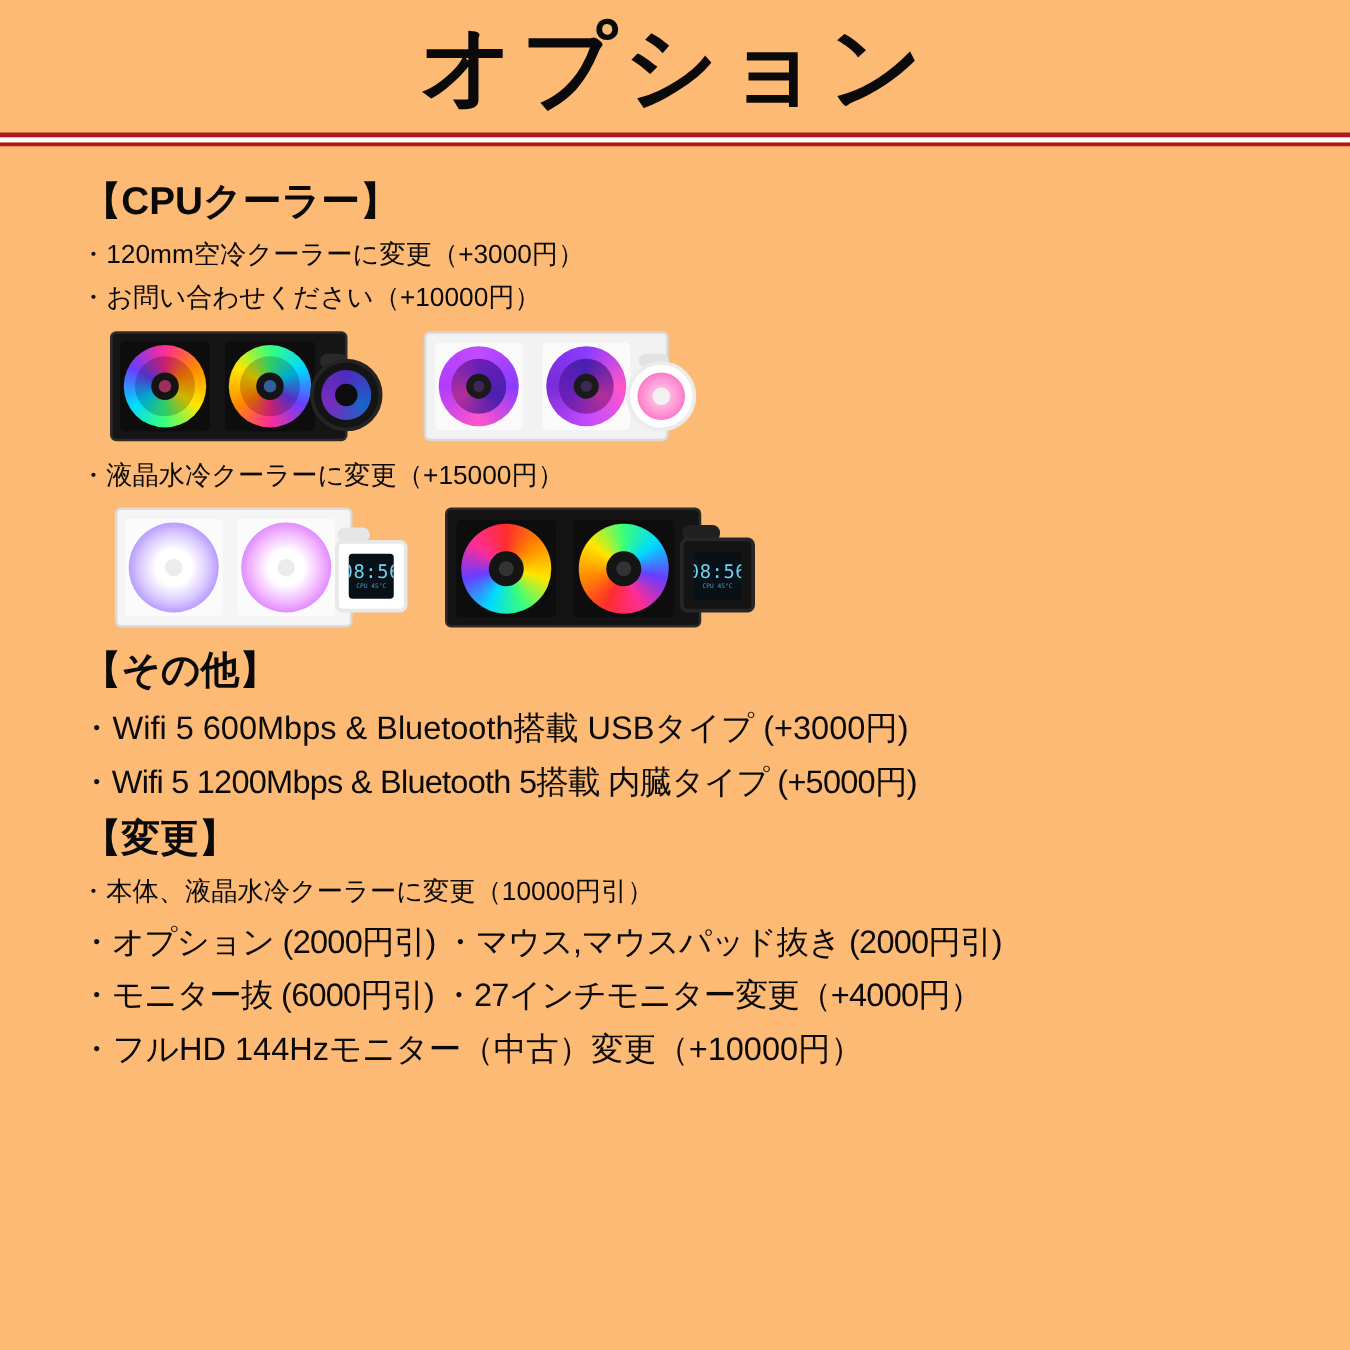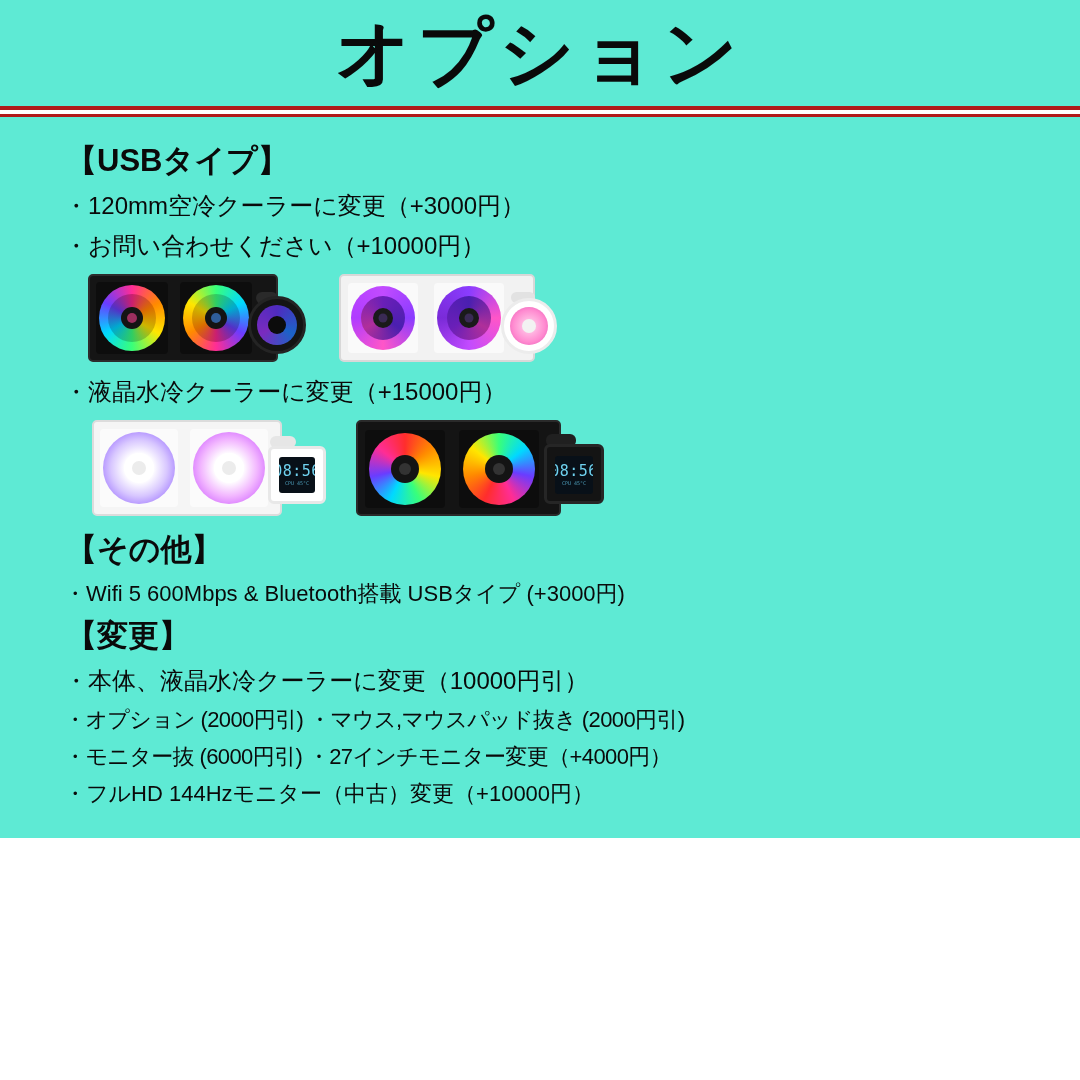--- a/index.html
+++ b/index.html
@@ -3,22 +3,22 @@
 <meta charset="utf-8">
 <style>
   html, body {
     margin: 0;
     padding: 0;
     background: #ffffff;
   }
   .page {
     position: relative;
     width: 1080px;
-    height: 838px;
-    background: #5eead4;
+    height: 1080px;
+    background: #fdba74;
     font-family: "Liberation Sans", "DejaVu Sans", sans-serif;
     overflow: hidden;
   }
 
   
   .title-area {
     height: 106px;
     display: flex;
     align-items: center;
     justify-content: center;
@@ -52,28 +52,28 @@
     color: #0a0a0a;
   }
   .heading {
     font-size: 31px;
     font-weight: 700;
     margin: 0 0 4px 36px;
     line-height: 1.45;
     letter-spacing: 0px;
   }
   .line {
-    font-size: 24px;
+    font-size: 21px;
     font-weight: 500;
     margin: 0 0 4px 34px;
     line-height: 1.5;
     white-space: nowrap;
   }
   .line.small {
-    font-size: 22px;
+    font-size: 26px;
   }
   .line.tight {
     letter-spacing: -0.6px;
   }
   .line.star {
     font-size: 30px;
     margin-left: 30px;
     letter-spacing: -1px;
   }
 
@@ -173,21 +173,21 @@
 
   <div class="title-area">
     <div class="title">オプション</div>
   </div>
   <div class="rule-outer"></div>
   <div class="rule-gap"></div>
   <div class="rule-inner"></div>
 
   <div class="content">
 
-    <div class="heading">【USBタイプ】</div>
+    <div class="heading">【CPUクーラー】</div>
     <div class="line">・120mm空冷クーラーに変更（+3000円）</div>
     <div class="line">・お問い合わせください（+10000円）</div>
 
     <div class="img-row">
 
       <div class="aio" style="width:215px;height:90px;">
         <div class="rad" style="width:190px;height:88px;background:#151515;border:2px solid #2c2c2c;box-sizing:border-box;"></div>
         <div class="fan" style="left:8px;top:8px;width:72px;height:72px;background:#0d0d0d;">
           <div class="ring" style="width:66px;height:66px;background:conic-gradient(#ff2d95,#ff8a00,#ffe600,#39ff7a,#00d9ff,#6a3cff,#ff2d95);"></div>
           <div class="ring" style="width:48px;height:48px;background:conic-gradient(#c81e6e,#d96a00,#cbb400,#2ecb62,#00a8cc,#5230c4,#c81e6e);opacity:.95;"></div>
@@ -279,20 +279,21 @@
             <div class="clock">08:56</div>
             <div class="sub">CPU 45°C</div>
           </div>
         </div>
       </div>
 
     </div>
 
     <div class="heading">【その他】</div>
     <div class="line small">・Wifi 5 600Mbps &amp; Bluetooth搭載 USBタイプ (+3000円)</div>
+    <div class="line small tight">・Wifi 5 1200Mbps &amp; Bluetooth 5搭載 内臓タイプ (+5000円)</div>
 
     <div class="heading">【変更】</div>
     <div class="line">・本体、液晶水冷クーラーに変更（10000円引）</div>
     <div class="line small tight">・オプション (2000円引) ・マウス,マウスパッド抜き (2000円引)</div>
     <div class="line small tight">・モニター抜 (6000円引) ・27インチモニター変更（+4000円）</div>
     <div class="line small">・フルHD 144Hzモニター（中古）変更（+10000円）</div>
 
   </div>
 </div>
 

